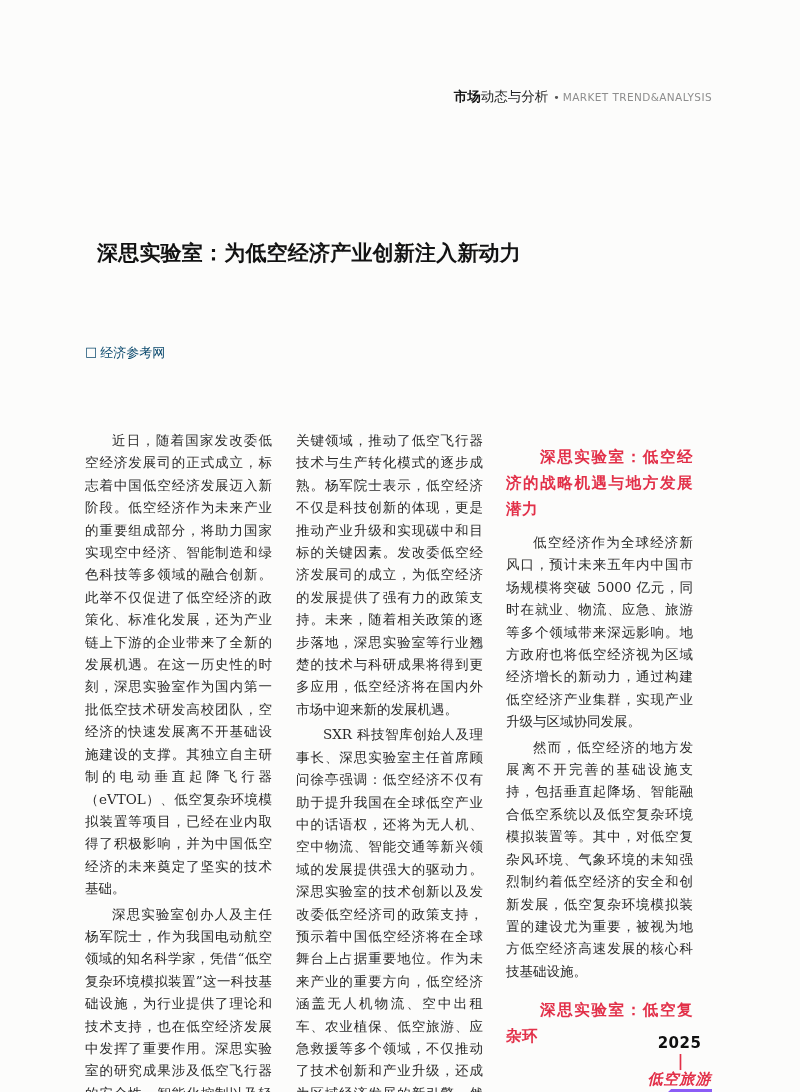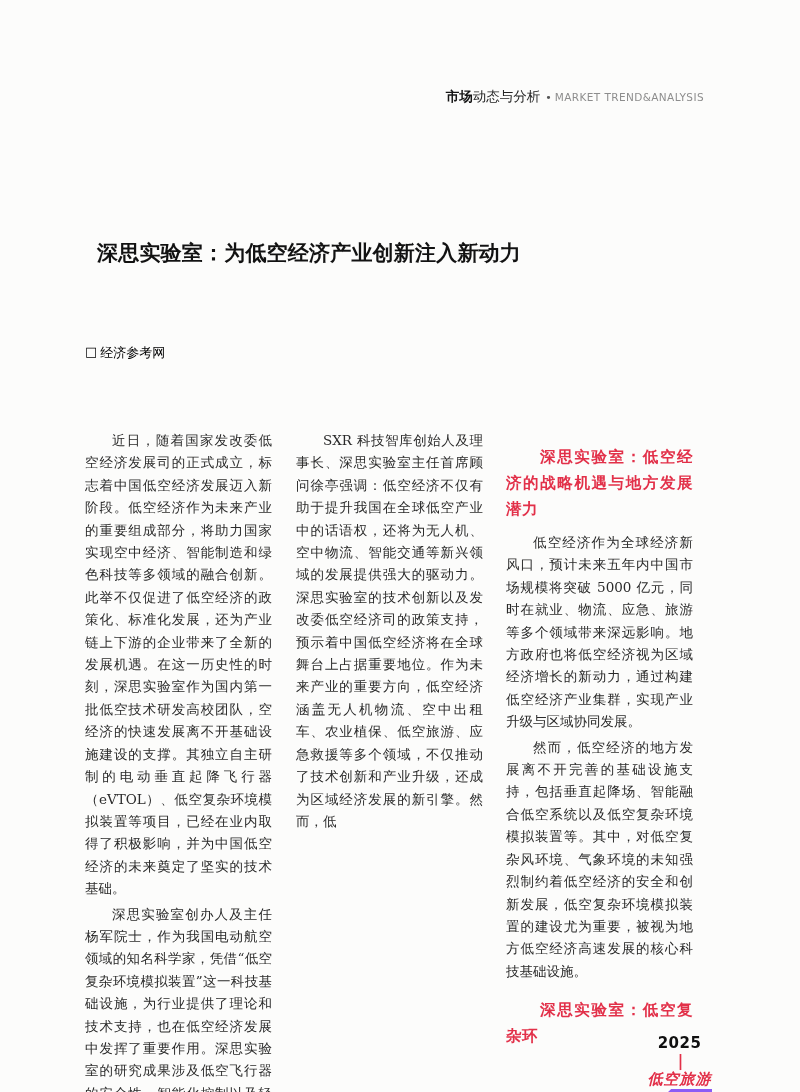--- a/index.html
+++ b/index.html
@@ -2,30 +2,30 @@
 <html style="--accent: #e23049;"><head>
 <meta charset="utf-8">
 <style>
   html,body{margin:0;padding:0;background:#e9e9e9;}
   .page{
     position:relative;width:800px;height:1092px;margin:0 auto;
     background:#fcfcfb;overflow:hidden;
     font-family:"DejaVu Sans",sans-serif;color:#262626;
   }
   
-  .header{position:absolute;top:86px;right:96px;white-space:nowrap;}
+  .header{position:absolute;top:86px;right:88px;white-space:nowrap;}
   .header .cn-bold{font-weight:bold;font-size:13.5px;color:#161616;}
   .header .cn{font-size:13.5px;color:#222;}
   .header .sep{font-size:11px;color:#555;margin:0 3px 0 5px;}
   .header .en{font-size:10.5px;color:#8d8d8d;letter-spacing:.4px;}
   
   .title{position:absolute;left:85px;top:227px;margin:12px;
     font-size:21px;font-weight:bold;color:#121212;letter-spacing:.2px;}
   
-  .byline{position:absolute;left:85px;top:344px;font-size:13px;color:#000000;}
+  .byline{position:absolute;left:85px;top:344px;font-size:13px;color:#0c4a6e;}
   .byline .marker{margin-right:3px;font-size:13px;position:relative;top:-1px;}
   
   .col{position:absolute;top:429px;width:187px;
     font-size:13.5px;line-height:22.4px;text-align:justify;
     color:#2a2a2a;font-family:"DejaVu Serif","Liberation Serif",serif;}
   .col1{left:85px;}
   .col2{left:296px;}
   .col3{left:506px;}
   .col p{margin:0 0 3px 0;}
   .indent{text-indent:2em;}
@@ -60,20 +60,21 @@
   <div class="byline">
     <span class="marker">□</span><span>经济参考网</span>
   </div>
 
   <div class="col col1">
     <p class="indent">近日，随着国家发改委低空经济发展司的正式成立，标志着中国低空经济发展迈入新阶段。低空经济作为未来产业的重要组成部分，将助力国家实现空中经济、智能制造和绿色科技等多领域的融合创新。此举不仅促进了低空经济的政策化、标准化发展，还为产业链上下游的企业带来了全新的发展机遇。在这一历史性的时刻，深思实验室作为国内第一批低空技术研发高校团队，空经济的快速发展离不开基础设施建设的支撑。其独立自主研制的电动垂直起降飞行器（eVTOL）、低空复杂环境模拟装置等项目，已经在业内取得了积极影响，并为中国低空经济的未来奠定了坚实的技术基础。</p>
     <p class="indent">深思实验室创办人及主任杨军院士，作为我国电动航空领域的知名科学家，凭借“低空复杂环境模拟装置”这一科技基础设施，为行业提供了理论和技术支持，也在低空经济发展中发挥了重要作用。深思实验室的研究成果涉及低空飞行器的安全性、智能化控制以及轻量化生产等多个</p>
   </div>
 
   <div class="col col2">
+    <p>关键领域，推动了低空飞行器技术与生产转化模式的逐步成熟。杨军院士表示，低空经济不仅是科技创新的体现，更是推动产业升级和实现碳中和目标的关键因素。发改委低空经济发展司的成立，为低空经济的发展提供了强有力的政策支持。未来，随着相关政策的逐步落地，深思实验室等行业翘楚的技术与科研成果将得到更多应用，低空经济将在国内外市场中迎来新的发展机遇。</p>
     <p class="indent">SXR 科技智库创始人及理事长、深思实验室主任首席顾问徐亭强调：低空经济不仅有助于提升我国在全球低空产业中的话语权，还将为无人机、空中物流、智能交通等新兴领域的发展提供强大的驱动力。深思实验室的技术创新以及发改委低空经济司的政策支持，预示着中国低空经济将在全球舞台上占据重要地位。作为未来产业的重要方向，低空经济涵盖无人机物流、空中出租车、农业植保、低空旅游、应急救援等多个领域，不仅推动了技术创新和产业升级，还成为区域经济发展的新引擎。然而，低</p>
   </div>
 
   <div class="col col3">
     <h2 class="red-heading">深思实验室：低空经济的战略机遇与地方发展潜力</h2>
     <p class="indent">低空经济作为全球经济新风口，预计未来五年内中国市场规模将突破 5000 亿元，同时在就业、物流、应急、旅游等多个领域带来深远影响。地方政府也将低空经济视为区域经济增长的新动力，通过构建低空经济产业集群，实现产业升级与区域协同发展。</p>
     <p class="indent">然而，低空经济的地方发展离不开完善的基础设施支持，包括垂直起降场、智能融合低空系统以及低空复杂环境模拟装置等。其中，对低空复杂风环境、气象环境的未知强烈制约着低空经济的安全和创新发展，低空复杂环境模拟装置的建设尤为重要，被视为地方低空经济高速发展的核心科技基础设施。</p>
     <h2 class="red-heading">深思实验室：低空复杂环</h2>
   </div>
 

